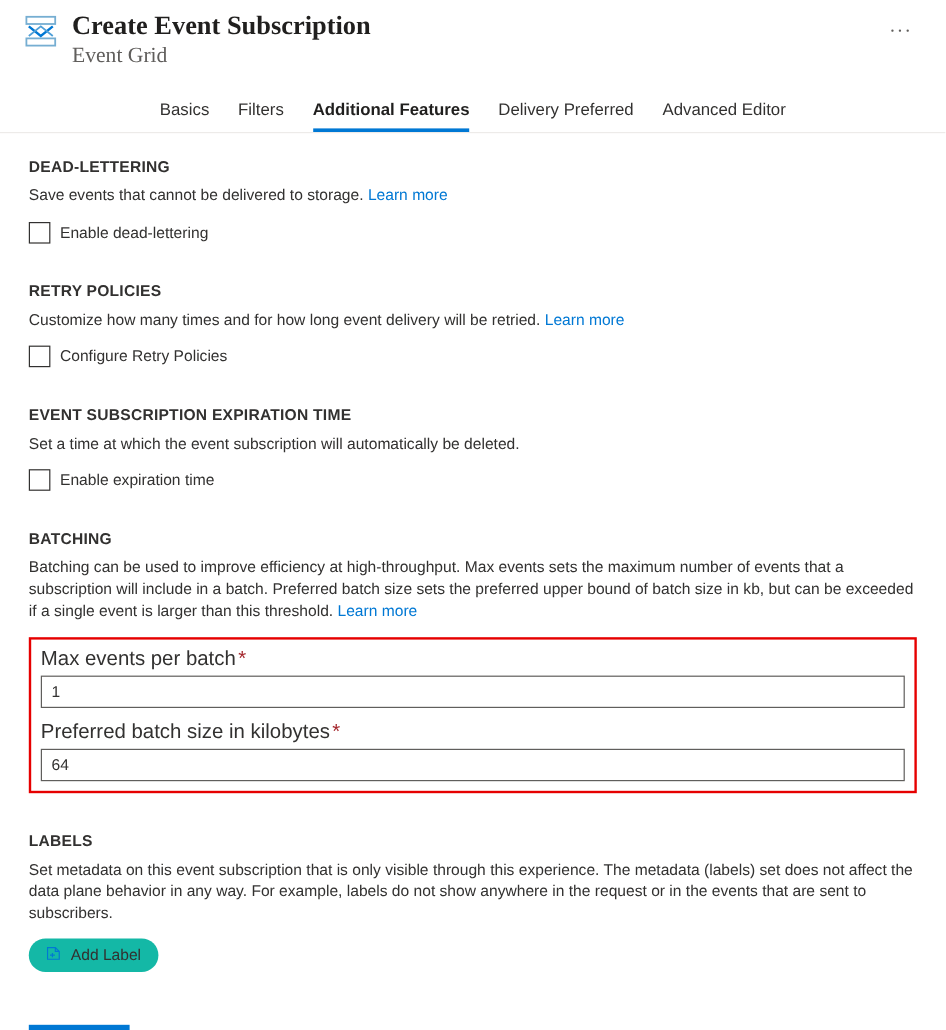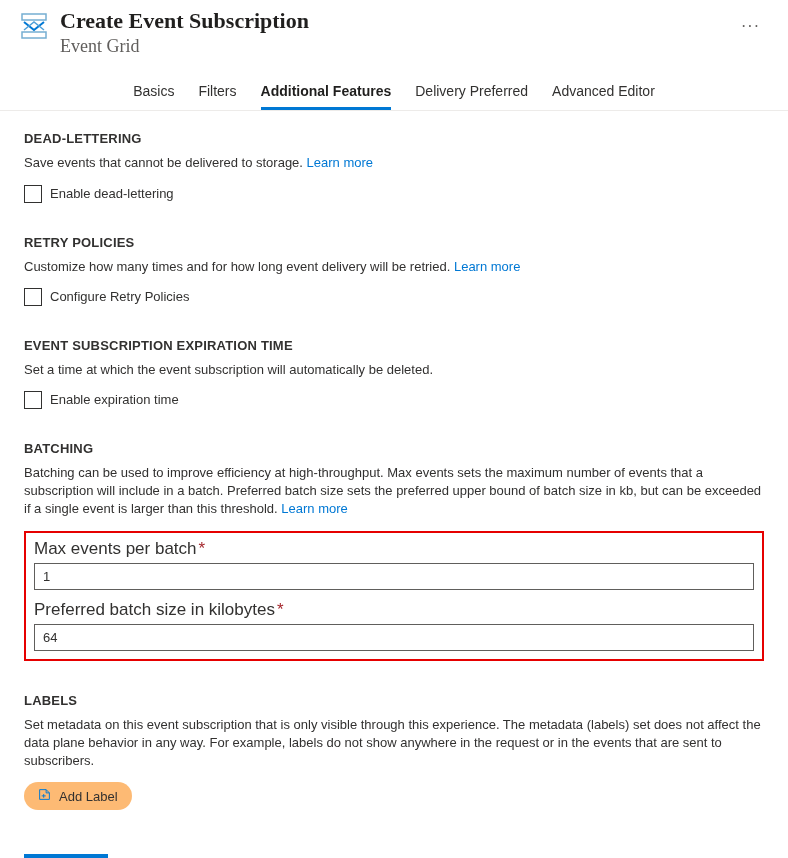--- a/index.html
+++ b/index.html
@@ -125,24 +125,23 @@
     font-size: 13px;
     border: 1px solid #605e5c;
     background: #fff;
     color: #323130;
     font-family: inherit;
     margin-bottom: 10px;
   }
   .text-input:last-child { margin-bottom: 0; }
   .add-label-btn {
     display: inline-flex;
-    align-items: center;
     gap: 8px;
     padding: 6px 14px;
-    background: #fdba74;
+    background: #14b8a6;
     border-radius: 16px;
     cursor: pointer;
     font-size: 13px;
     color: #323130;
   }
   .add-label-icon {
     color: #0078d4;
     font-size: 13px;
   }
   .footer {

